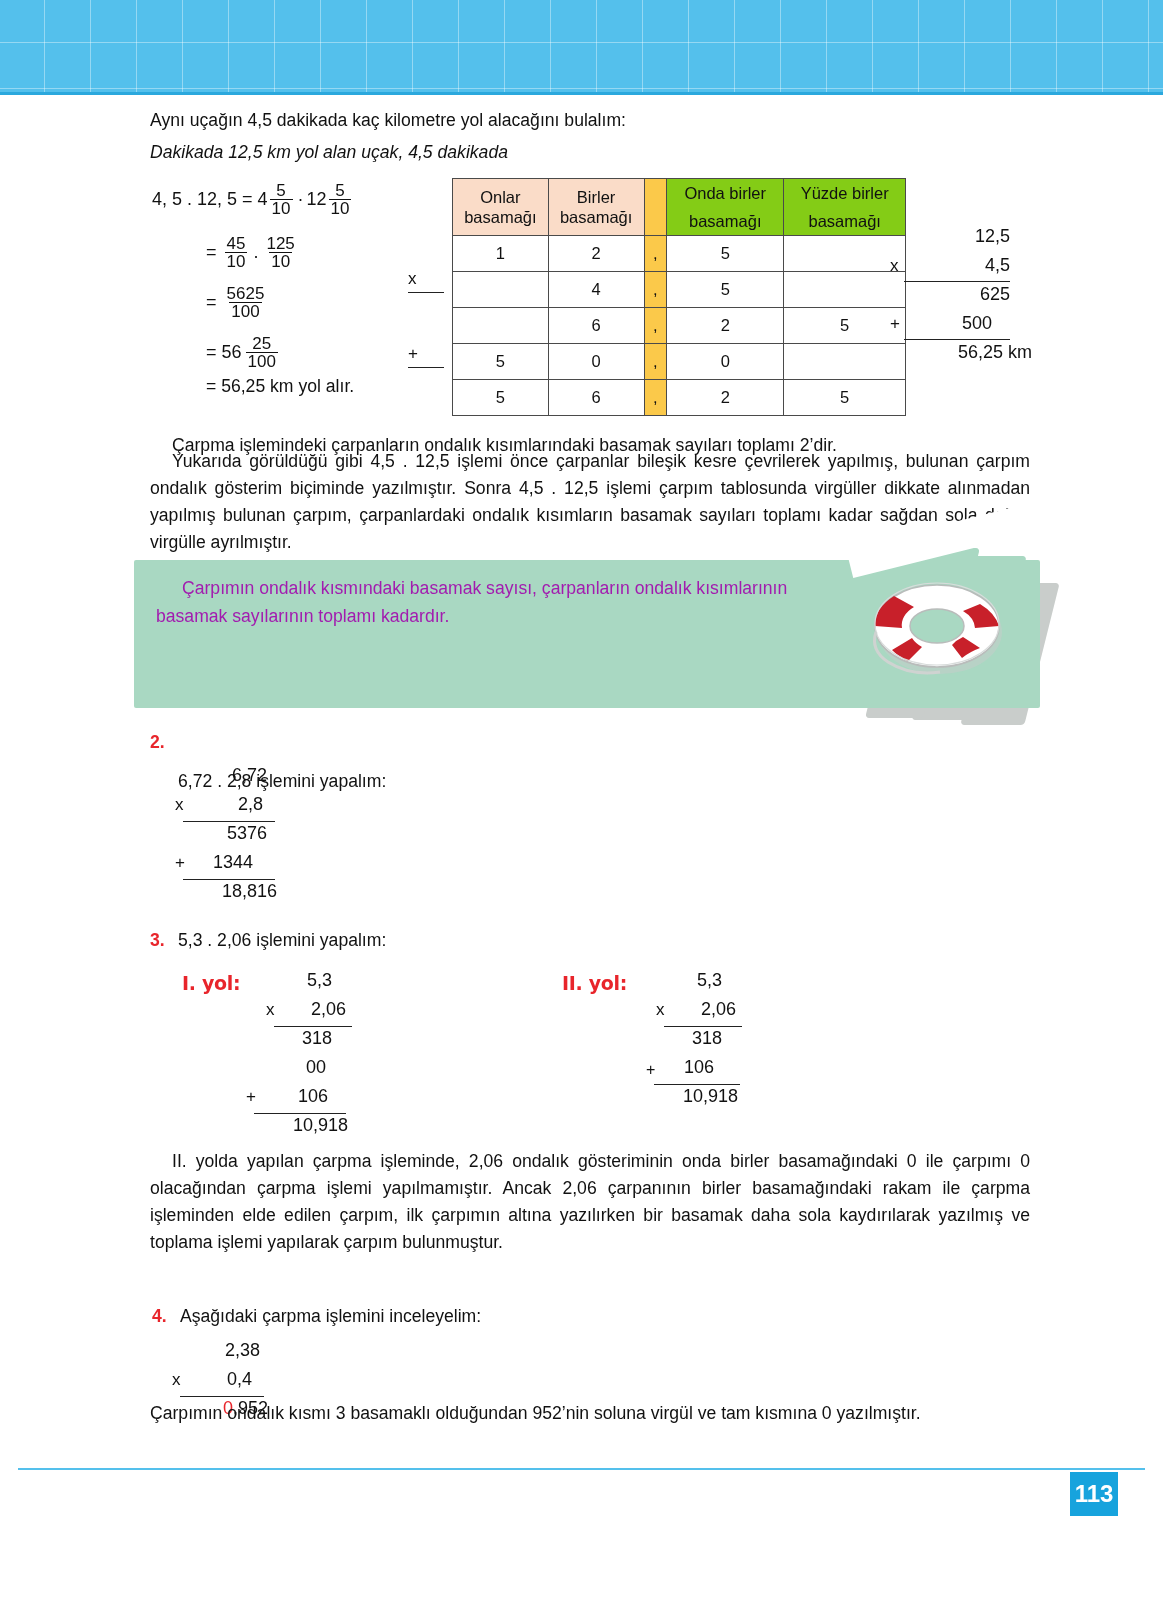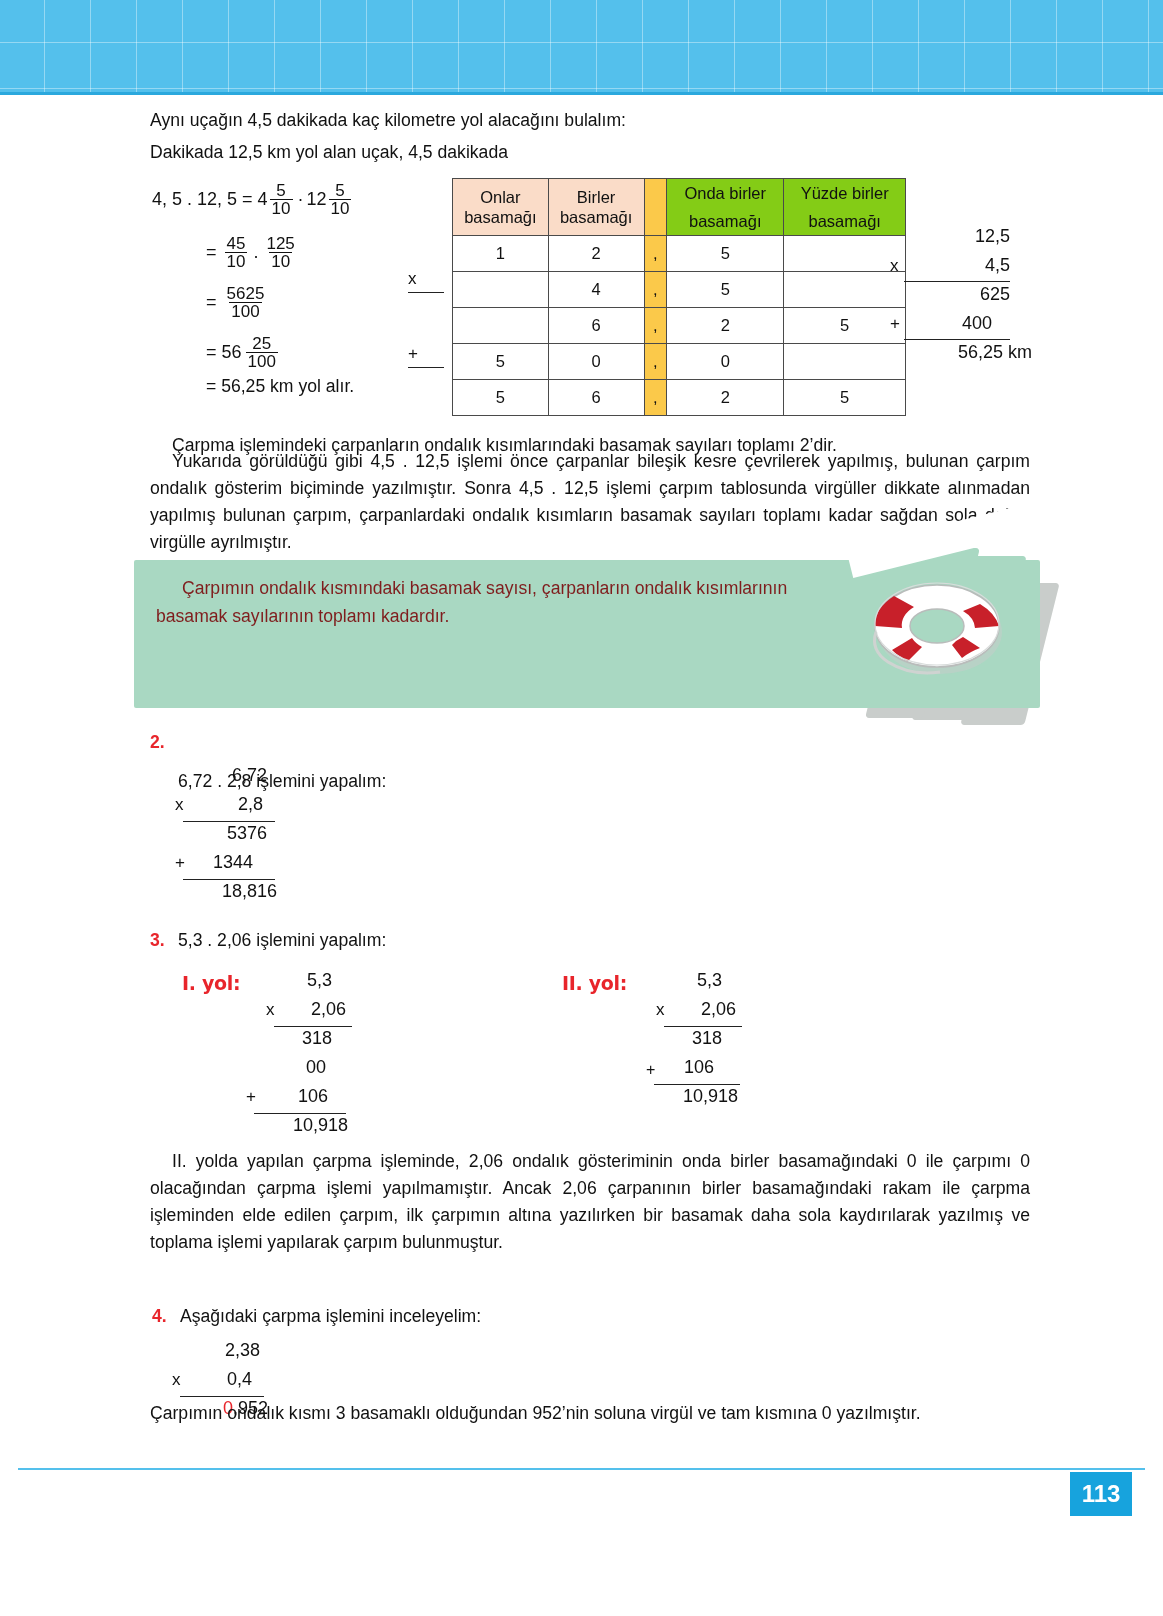--- a/index.html
+++ b/index.html
@@ -80,61 +80,61 @@
   .vmul{position:absolute;font-size:18px;color:#111;}
   .vmul .row{position:relative;height:29px;}
   .vmul .val{position:absolute;right:0;top:0;white-space:nowrap;}
   .vmul .op{position:absolute;left:0;top:1px;font-size:17px;}
   .vmul .rule{position:absolute;height:0;border-top:1.4px solid #222;}
 
   
   .greenbox{
     position:absolute;
     background:#a9d8c2;
-    color:#7f1d1d;
+    color:#a21caf;
     font-size:17.6px;
     line-height:28px;
   }
   .greenbox p{margin:0;}
   .greenbox .gp1{position:absolute;left:22px;top:14px;width:700px;text-indent:26px;}
   .greenbox .gp2{position:absolute;left:22px;top:78px;width:710px;text-indent:26px;}
   .gb-tail{position:absolute;background:#a9d8c2;}
   .gb-shadow{position:absolute;background:#c9cdcb;}
 
   
   .lifering{position:absolute;}
 
   
   .item-num{position:absolute;color:#e8252b;font-weight:bold;font-size:17.6px;}
   .yol-label{position:absolute;color:#e8252b;font-weight:bold;font-size:19px;font-family:"DejaVu Sans", sans-serif;letter-spacing:-0.3px;}
 
   
   .footer-rule{position:absolute;left:18px;top:1468px;width:1127px;height:0;border-top:2px solid #54c0ec;}
   .page-num{
-    position:absolute;left:1070px;top:1472px;width:62px;height:44px;
+    position:absolute;left:1070px;top:1472px;width:48px;height:44px;
     background:#17a3dd;color:#fff;font-size:24px;font-weight:bold;
     display:flex;align-items:center;justify-content:center;
   }
   .red{color:#e8252b;}
 </style>
 </head>
 <body>
 
 <div class="page-grid"></div>
 <div class="page-white"></div>
 
 <div class="header-band">
   <div class="hgrid"></div>
   <div class="capline"></div>
 </div>
 
 <div class="content">
 
   <div class="line" style="left:150px;top:110px;">Aynı uçağın 4,5 dakikada kaç kilometre yol alacağını bulalım:</div>
-  <div class="line" style="left:150px;top:142px;">Dakikada 12,5 km yol alan uçak, 4,5 dakikada</div>
+  <div class="line" style="left:150px;top:142px;font-style:italic;">Dakikada 12,5 km yol alan uçak, 4,5 dakikada</div>
 
   <div class="mathline" style="left:152px;top:182px;">
     <span>4, 5 . 12, 5 = 4</span>
     <span class="frac">
       <span class="num">5</span>
       <span class="den">10</span>
     </span>
     <span style="margin:0 3px">·</span>
     <span>12</span>
     <span class="frac">
@@ -237,21 +237,21 @@
     <div class="row">
       <span class="op">x</span>
       <span class="val">4,5</span>
       <div class="rule" style="left:14px;top:26px;width:106px;"></div>
     </div>
     <div class="row">
       <span class="val">625</span>
     </div>
     <div class="row">
       <span class="op">+</span>
-      <span class="val" style="right:18px">400</span>
+      <span class="val" style="right:18px">500</span>
       <div class="rule" style="left:14px;top:26px;width:106px;"></div>
     </div>
     <div class="row">
       <span class="val" style="right:-22px">56,25 km</span>
     </div>
   </div>
 
   <div class="para" style="left:150px;top:412px;width:880px;text-indent:22px;margin-top:20px;">Çarpma işlemindeki çarpanların ondalık kısımlarındaki basamak sayıları toplamı 2’dir.</div>
 
   <div class="para" style="left:150px;top:448px;width:880px;text-indent:22px;">Yukarıda görüldüğü gibi 4,5 . 12,5 işlemi önce çarpanlar bileşik kesre çevrilerek yapılmış, bulunan çarpım ondalık gösterim biçiminde yazılmıştır. Sonra 4,5 . 12,5 işlemi çarpım tablosunda virgüller dikkate alınmadan yapılmış bulunan çarpım, çarpanlardaki ondalık kısımların basamak sayıları toplamı kadar sağdan sola doğru virgülle ayrılmıştır.</div>

